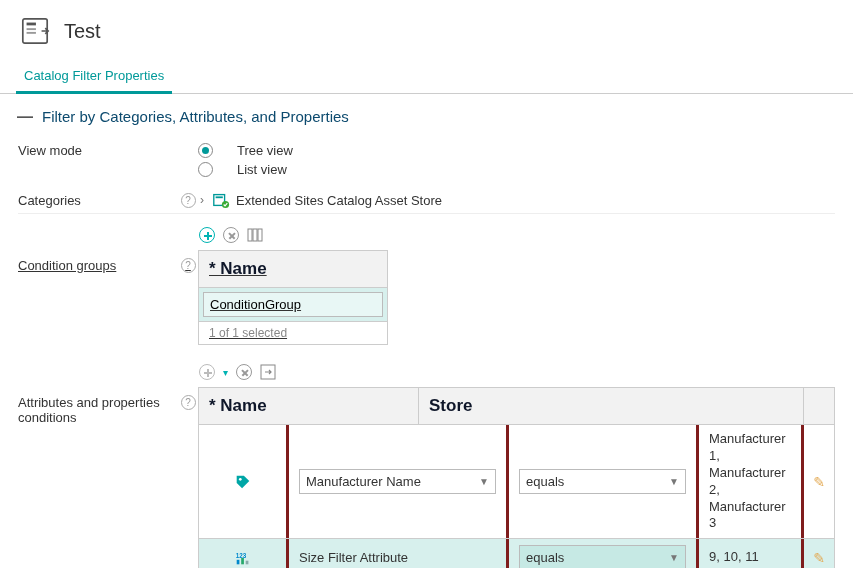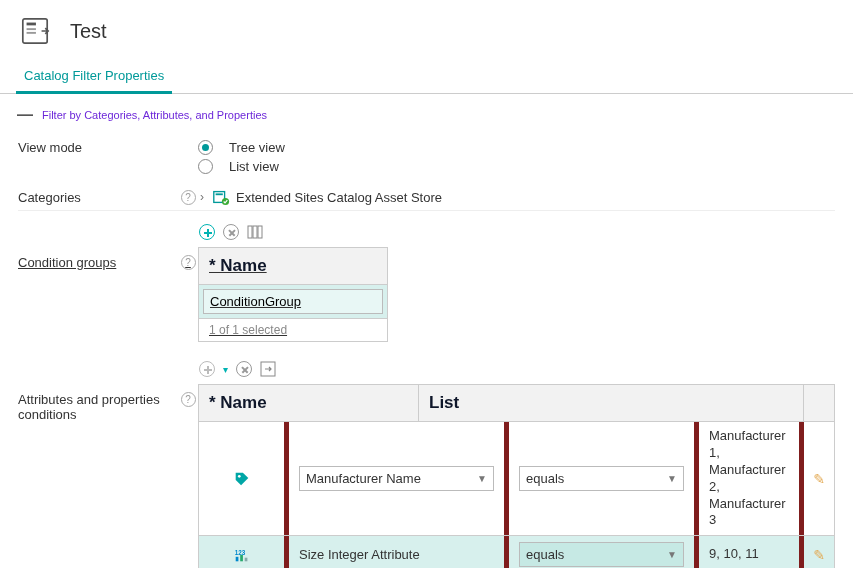--- a/index.html
+++ b/index.html
@@ -8,21 +8,21 @@
     font-family: Arial, Helvetica, sans-serif;
     font-size: 13px;
     color: #333;
     background: #fff;
     width: 853px;
   }
   .header {
     display: flex;
     align-items: center;
     padding: 16px 20px 12px 20px;
-    gap: 20px;
+    gap: 14px;
   }
   .header-icon { width: 30px; height: 30px; flex-shrink:0; }
   .header-title { font-size: 20px; color: #333; font-weight: 400; }
   .tabs-wrap { border-bottom: 1px solid #ccc; padding-left: 16px; }
   .tab {
     display: inline-block;
     padding: 10px 8px 8px 8px;
     color: #009999;
     font-size: 13px;
     border-bottom: 3px solid #009999;
@@ -35,35 +35,35 @@
   .section-title-row {
     display:flex;
     align-items:center;
     gap:10px;
     margin-bottom:10px;
   }
   .collapse-btn {
     width:14px; height:14px; display:flex; align-items:center; justify-content:center;
     color:#555; font-weight:bold; cursor:pointer; font-size:16px; line-height:14px;
   }
-  .section-title { font-size:11px; color:#6d28d9; }
+  .section-title { font-size:15px; color:#0c4a6e; }
   .form-row {
     display:flex;
     align-items:flex-start;
     padding: 6px 0;
   }
   .form-label-col { width: 160px; padding-top:2px; color:#333; }
   .form-help-col { width: 20px; display:flex; justify-content:center; padding-top:2px; }
   .form-field-col { flex:1; }
   .help-icon {
     width:15px; height:15px; border-radius:50%; border:1px solid #aaa;
     color:#999; font-size:10px; display:flex; align-items:center; justify-content:center;
     cursor:pointer; line-height:1;
   }
-  .radio-item { display:flex; align-items:center; gap:16px; padding:2px 0; cursor:pointer; }
+  .radio-item { display:flex; align-items:center; gap:24px; padding:2px 0; cursor:pointer; }
   .radio-circle {
     width:15px; height:15px; border:1px solid #888; border-radius:50%; display:flex;
     align-items:center; justify-content:center;
   }
   .radio-circle.selected::after {
     content:""; width:7px; height:7px; background:#009999; border-radius:50%;
   }
   .categories-row { display:flex; align-items:center; gap:6px; }
   .expand-chevron { color:#777; font-size:12px; cursor:pointer; padding:0 2px;}
   .store-icon { width:18px; height:18px; }
@@ -96,21 +96,21 @@
     display:flex; background:#f2f2f2; border-bottom:1px solid #ccc;
   }
   .thead > div {
     padding:8px 10px; font-weight:bold; font-size:17px; color:#0f172a;
     border-right:1px solid #ccc;
   }
   .thead > div:last-child { border-right:none; }
   .tbody-row {
     display:flex; border-bottom:1px solid #ccc;
   }
-  .tbody-row > div { padding:6px 10px; border-right:5px solid #7f1d1d; display:flex; align-items:center;}
+  .tbody-row > div { padding:6px 10px; border-right:3px solid #7f1d1d; display:flex; align-items:center;}
   .tbody-row > div:last-child { border-right:none; }
   .tbody-row.selected { background:#d7f0ed; }
   .table-footer {
     padding:4px 10px; color:#888; font-size:12px;
   }
   
   .cg-name-col { flex:1; }
   .cg-input {
     width:100%; padding:4px 6px; border:1px solid #bbb; background:#e8f7f5;
     font-size:13px;
@@ -254,21 +254,21 @@
               <g stroke="#888" stroke-width="1" fill="none">
             <rect x="1" y="1" width="14" height="14"></rect>
                 <path d="M5 8 L11 8 M9 6 L11 8 L9 10" stroke-width="1.2"></path>
           </g>
             </svg>
         </span>
       </div>
       <div class="table-wrap">
         <div class="thead">
           <div class="ap-name-col">* Name</div>
-          <div class="ap-value-col">List</div>
+          <div class="ap-value-col">Store</div>
           <div class="ap-edit-col"></div>
         </div>
 
         <div class="tbody-row">
           <div class="ap-type-col">
             <span class="type-icon">
               <svg viewBox="0 0 20 20">
                   <path d="M3 3 L11 3 L17 9 L9 17 L3 11 Z" fill="#00a6a6"></path>
                   <circle cx="7" cy="7" r="1.5" fill="#fff"></circle>
                 </svg>
@@ -301,21 +301,21 @@
             <span class="type-icon">
               <svg viewBox="0 0 20 20">
                   <text x="2" y="10" font-size="7" fill="#0088cc" font-weight="bold">123</text>
                   <rect x="3" y="12" width="3" height="5" fill="#0088cc"></rect>
                   <rect x="8" y="10" width="3" height="7" fill="#26a96c"></rect>
                   <rect x="13" y="13" width="3" height="4" fill="#8aa"></rect>
                 </svg>
             </span>
           </div>
           <div class="ap-name-col">
-            <span>Size Integer Attribute</span>
+            <span>Size Filter Attribute</span>
           </div>
           <div class="ap-rule-col">
             <div class="select shaded">
               <span>equals</span>
               <span class="chev">▼</span>
             </div>
           </div>
           <div class="ap-value-col">
             <span class="value-text">9, 10, 11</span>
           </div>

